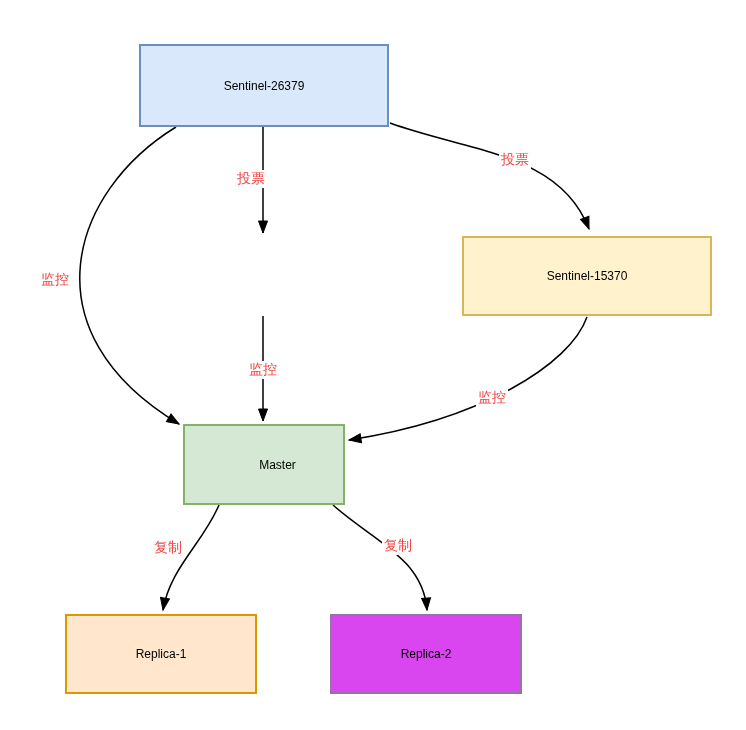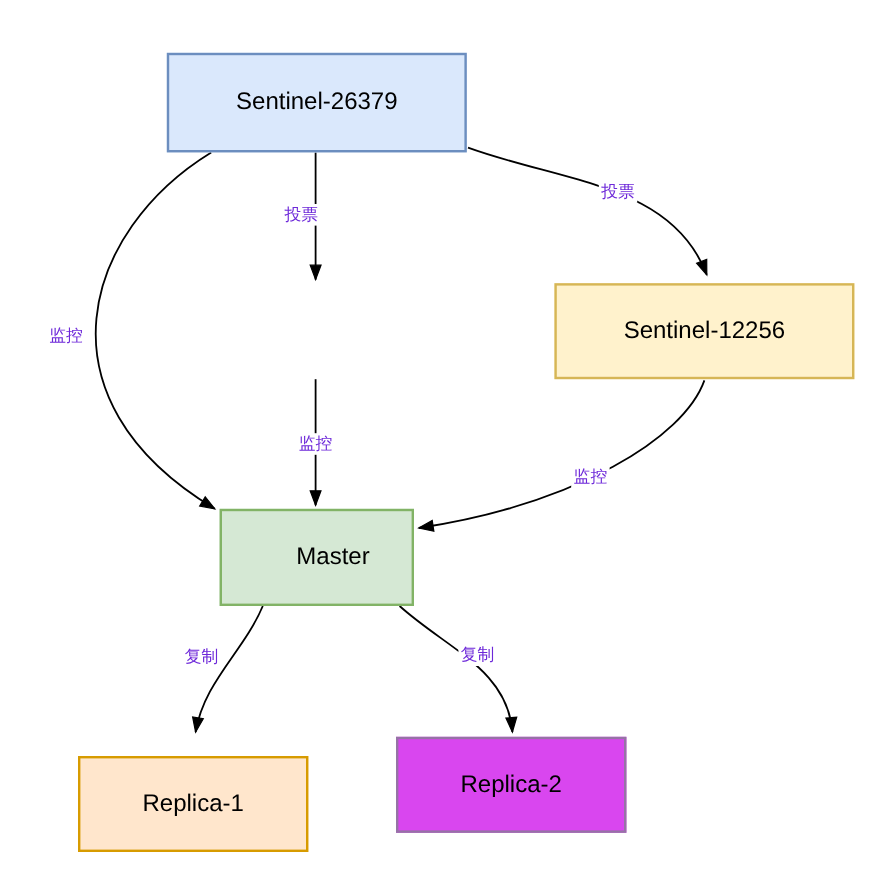--- a/index.html
+++ b/index.html
@@ -27,38 +27,38 @@
     stroke: #000000;
     stroke-width: 1.5;
   }
   .node {
     position: absolute;
     box-sizing: border-box;
     border: 2px solid #000;
     display: flex;
     align-items: center;
     justify-content: center;
-    font-size: 20px;
+    font-size: 12px;
     color: #000000;
     white-space: nowrap;
   }
   #node-s26379 { left: 139px; top: 44px;  width: 250px; height: 83px; }
   #node-s26380 { left: 138px; top: 236px; width: 250px; height: 80px; }
   #node-s26381 { left: 462px; top: 236px; width: 250px; height: 80px; }
   #node-master { left: 183px; top: 424px; width: 162px; height: 81px; }
   #node-replica1 { left: 65px;  top: 614px; width: 192px; height: 80px; }
   #node-replica2 { left: 330px; top: 614px; width: 192px; height: 80px; }
 
   .edge-label {
     position: absolute;
     transform: translate(-50%, -50%);
     background: #ffffff;
     padding: 0 2px;
     font-size: 14px;
-    color: #6d28d9;
+    color: #ef4444;
     white-space: nowrap;
   }
   #lbl-vote-1 { left: 251px; top: 179px; }
   #lbl-vote-2 { left: 515px; top: 160px; }
   #lbl-monitor-left  { left: 55px;  top: 280px; }
   #lbl-monitor-mid   { left: 263px; top: 370px; }
   #lbl-monitor-right { left: 492px; top: 398px; }
   #lbl-replicate-left  { left: 168px; top: 548px; }
   #lbl-replicate-right { left: 398px; top: 546px; }
 </style>
@@ -81,28 +81,28 @@
     <path class="edge" d="M219,505 C203,543 170,568 163,610" marker-end="url(#arrowhead)"></path>
     <path class="edge" d="M333,505 C373,541 423,558 427,610" marker-end="url(#arrowhead)"></path>
   </svg>
 
   <div class="node" id="node-s26379" style="background-color: rgb(218, 232, 252); border-color: rgb(108, 142, 191);">
     <span>Sentinel-26379</span>
   </div>
 
 
   <div class="node" id="node-s26381" style="background-color: rgb(255, 242, 204); border-color: rgb(214, 182, 86);">
-    <span>Sentinel-12256</span>
+    <span>Sentinel-15370</span>
   </div>
 
   <div class="node" id="node-master" style="background-color: rgb(213, 232, 212); border-color: rgb(130, 179, 102); padding-left: 27px;">
     <span>Master</span>
   </div>
 
-  <div class="node" id="node-replica1" style="background-color: rgb(255, 230, 204); border-color: rgb(215, 155, 0); margin-top: 16px;">
+  <div class="node" id="node-replica1" style="background-color: rgb(255, 230, 204); border-color: rgb(215, 155, 0);">
     <span>Replica-1</span>
   </div>
 
   <div class="node" id="node-replica2" style="background-color: #d946ef; border-color: rgb(150, 115, 166);">
     <span>Replica-2</span>
   </div>
 
   <div class="edge-label" id="lbl-vote-1">投票</div>
   <div class="edge-label" id="lbl-vote-2">投票</div>
   <div class="edge-label" id="lbl-monitor-left">监控</div>

